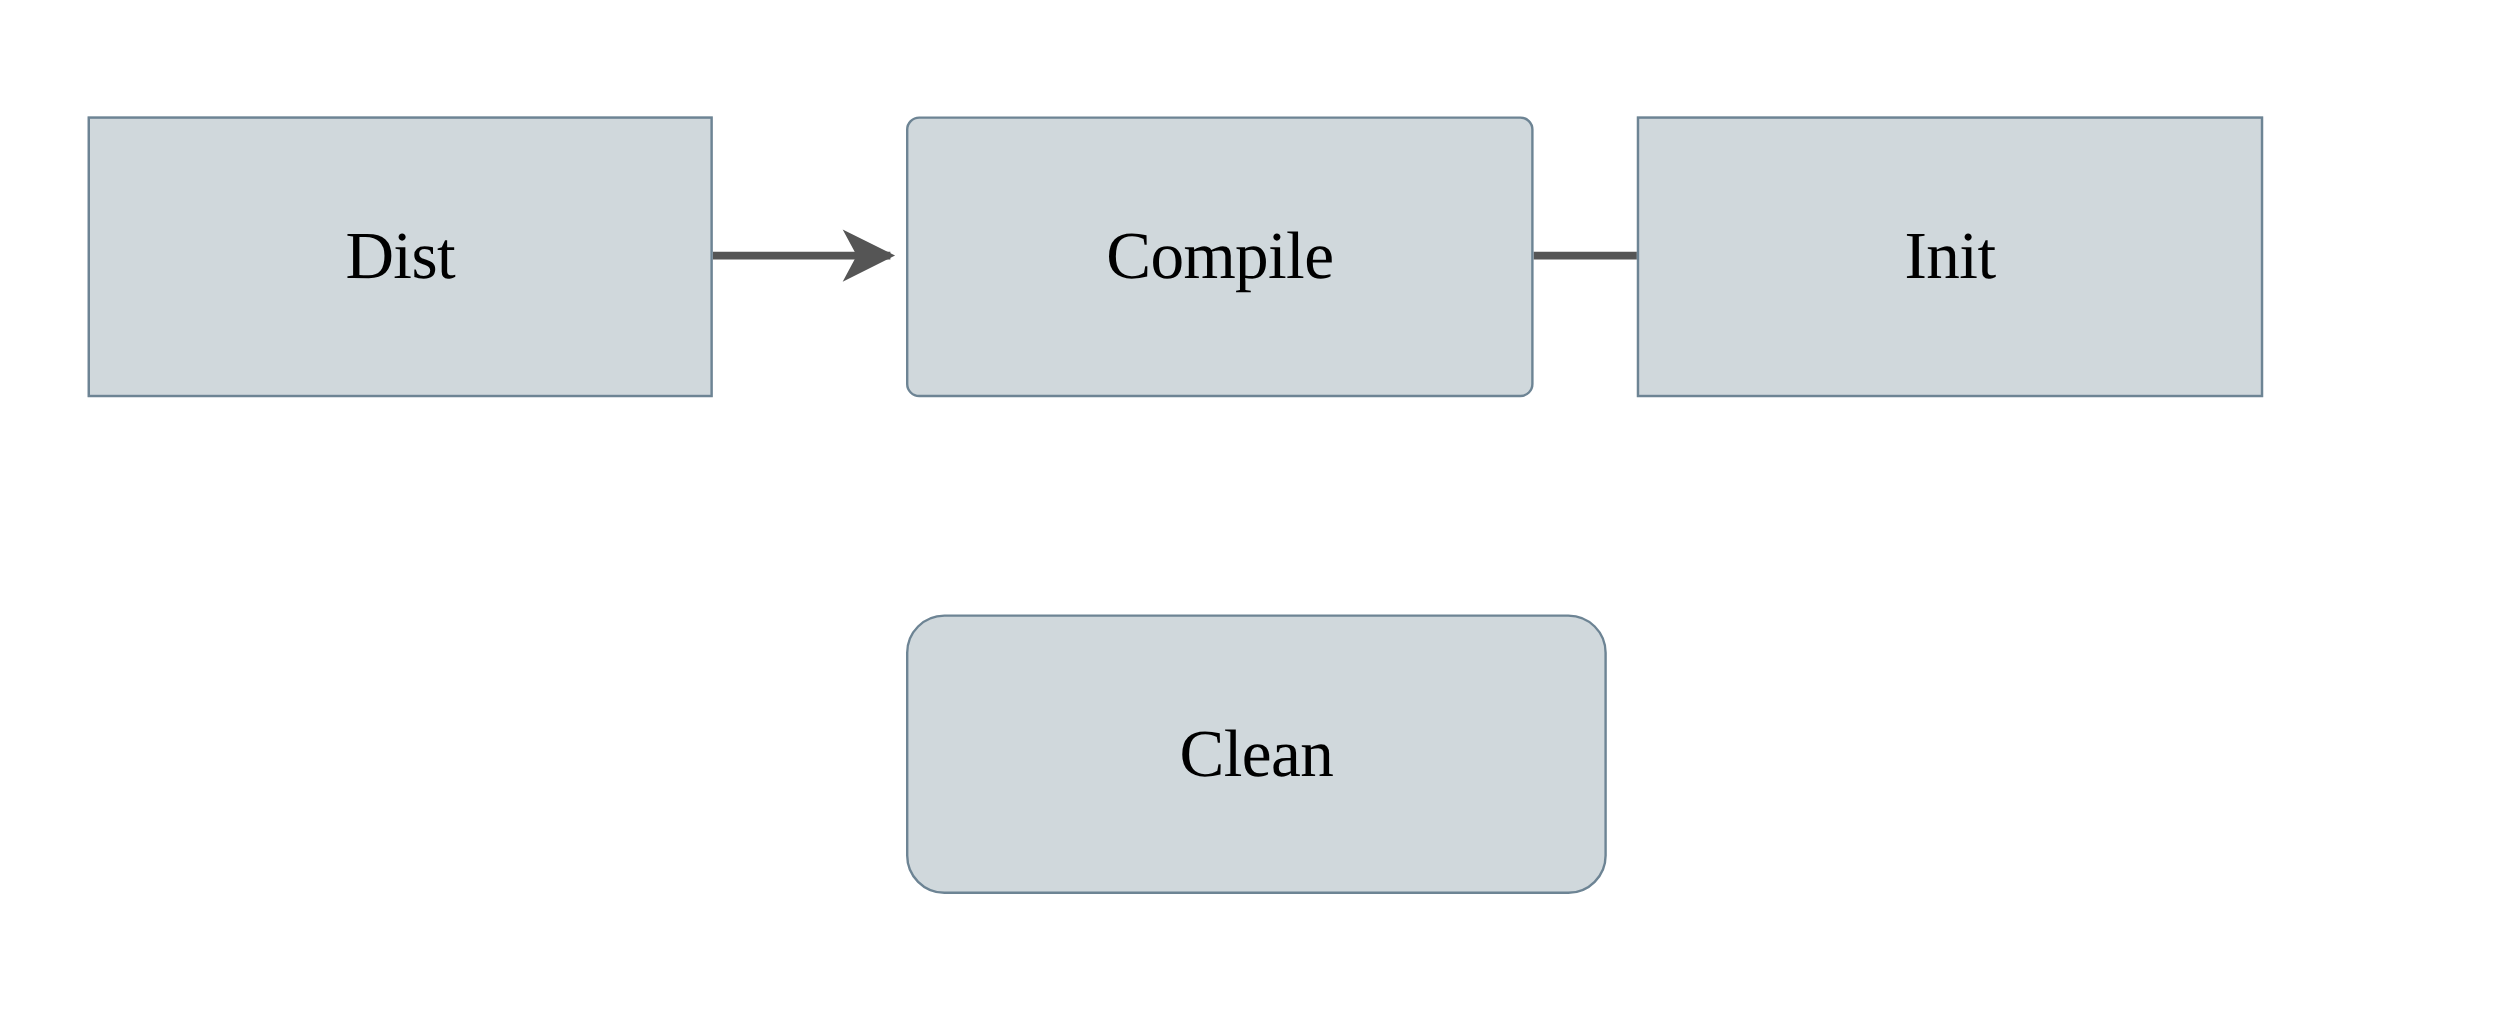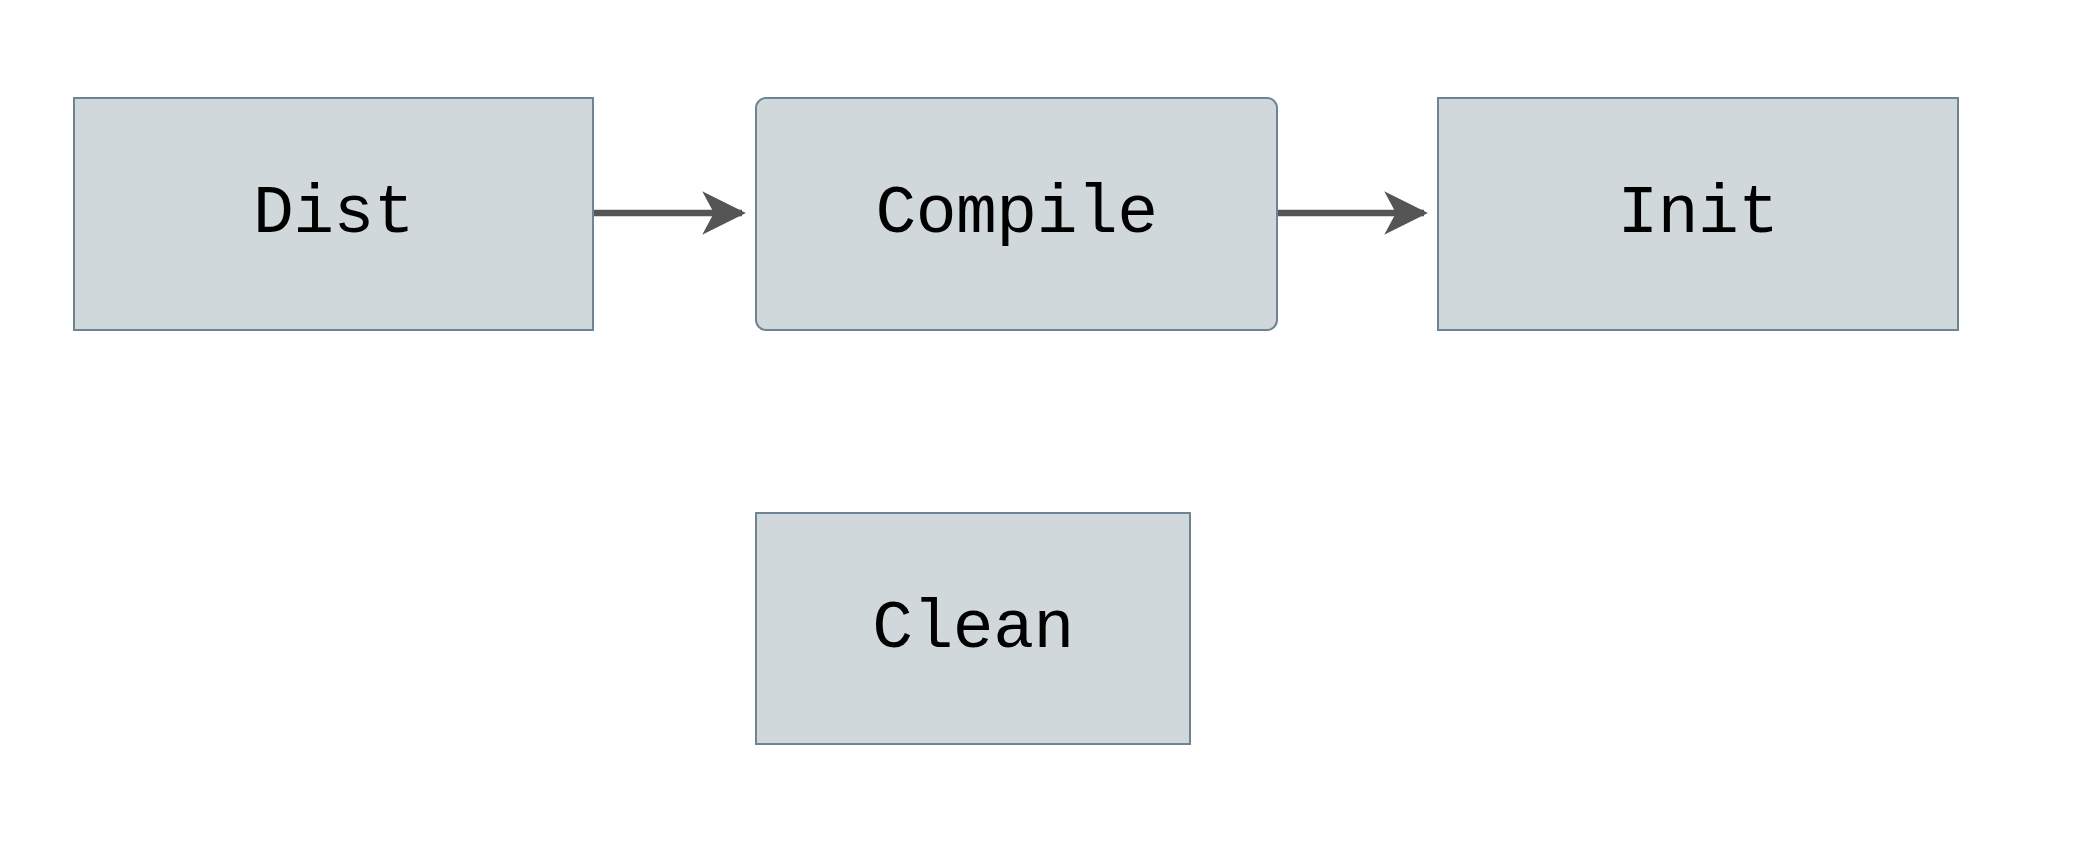--- a/index.html
+++ b/index.html
@@ -21,22 +21,22 @@
   .node {
     position: absolute;
     box-sizing: border-box;
     display: flex;
     align-items: center;
     justify-content: center;
     background: #d0d8dc;
     border: 2px solid #6d8494;
   }
   .node-label {
-    font-family: Liberation Mono, monospace;
-    font-size: 68px;
+    font-family: Liberation Serif, serif;
+    font-size: 56px;
     line-height: 1;
     color: #000000;
     letter-spacing: -0.5px;
     white-space: nowrap;
     -webkit-font-smoothing: antialiased;
   }
   .edge-layer {
     position: absolute;
     left: 0;
     top: 0;
@@ -67,21 +67,21 @@
   </svg>
 
   <div class="node" style="left:73px; top:97px; width:521px; height:234px;">
     <span class="node-label">Dist</span>
   </div>
 
   <div class="node" style="left:755px; top:97px; width:523px; height:234px;border-radius:11px;">
     <span class="node-label">Compile</span>
   </div>
 
-  <div class="node" style="left:1437px; top:97px; width:522px; height:234px;">
+  <div class="node" style="left:1364px; top:97px; width:522px; height:234px;">
     <span class="node-label">Init</span>
   </div>
 
-  <div class="node" style="left:755px; top:512px; width:436px; height:233px;">
+  <div class="node" style="left:755px; top:512px; width:584px; height:233px;border-radius:32px;">
     <span class="node-label">Clean</span>
   </div>
 
 </div>
 
 </body></html>

